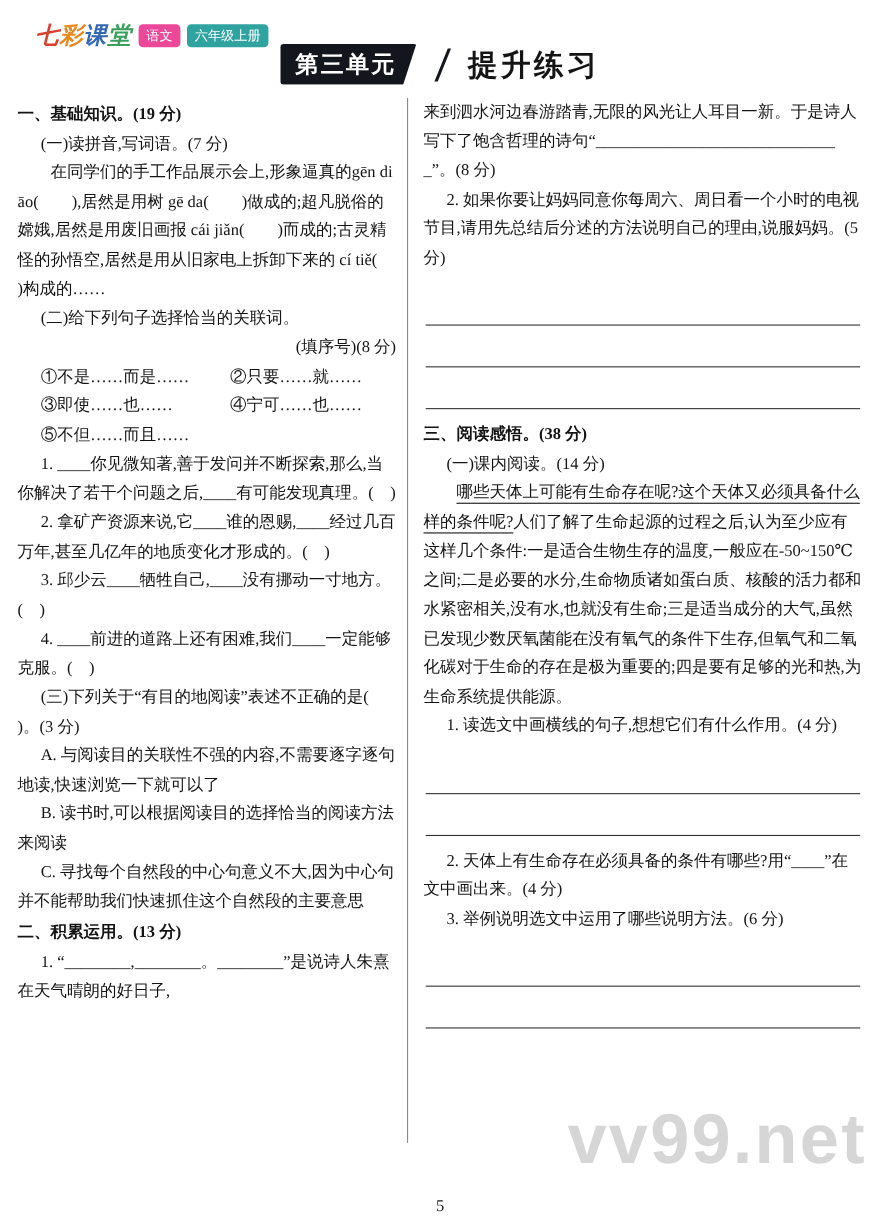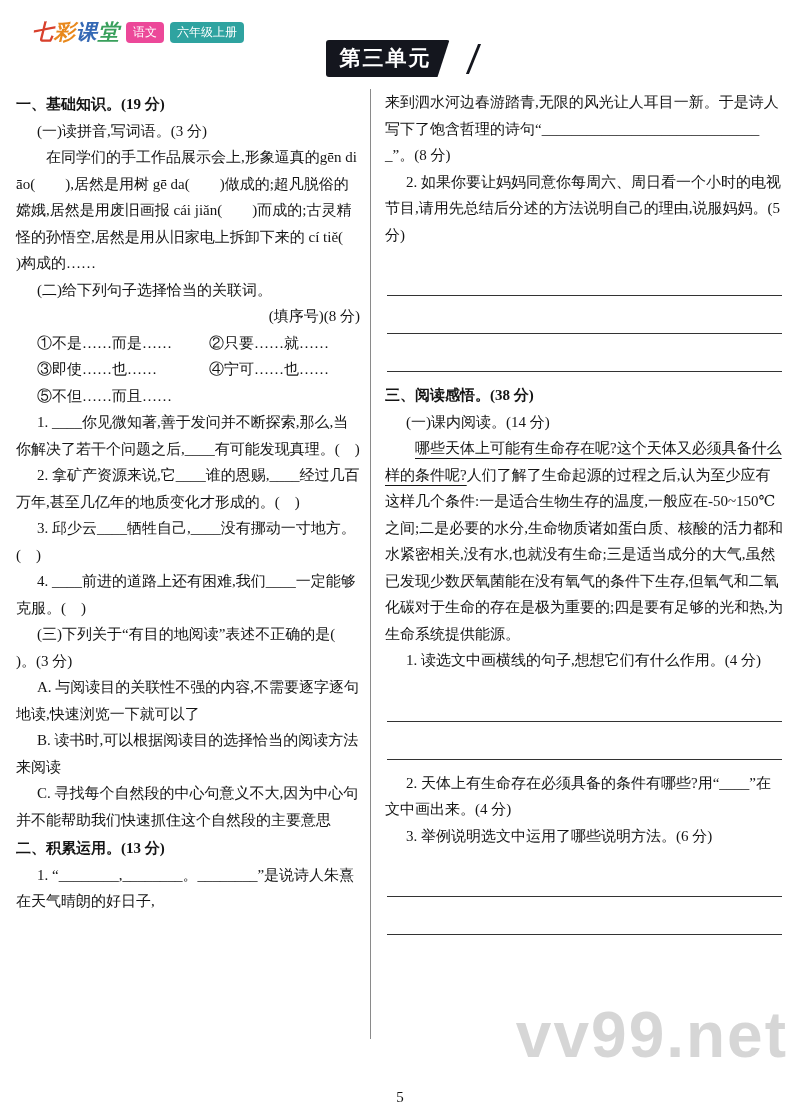--- a/index.html
+++ b/index.html
@@ -57,28 +57,29 @@
 
   <div class="logo-row">
     <span class="logo"><span class="c0">七</span><span class="c1">彩</span><span class="c2">课</span><span class="c3">堂</span></span>
     <span class="badge badge-subject">语文</span>
     <span class="badge badge-grade">六年级上册</span>
   </div>
 
   <div class="title-row">
     <span class="unit-box">第三单元</span>
     <span class="slash"></span>
+    <span class="main-title">提升练习</span>
   </div>
 
 
   <div class="columns">
 
     <div class="col col-left">
       <p class="sec">一、基础知识。(19 分)</p>
-      <p class="sub">(一)读拼音,写词语。(3 分)</p>
+      <p class="sub">(一)读拼音,写词语。(7 分)</p>
       <p class="para">在同学们的手工作品展示会上,形象逼真的gēn diāo(　　),居然是用树 gē da(　　)做成的;超凡脱俗的嫦娥,居然是用废旧画报 cái jiǎn(　　)而成的;古灵精怪的孙悟空,居然是用从旧家电上拆卸下来的 cí tiě(　　)构成的……</p>
       <p class="sub">(二)给下列句子选择恰当的关联词。</p>
       <p class="note">(填序号)(8 分)</p>
       <div class="pair">
         <span class="opt-a">①不是……而是……</span>
         <span>②只要……就……</span>
       </div>
       <div class="pair">
         <span class="opt-a">③即使……也……</span>
         <span>④宁可……也……</span>

